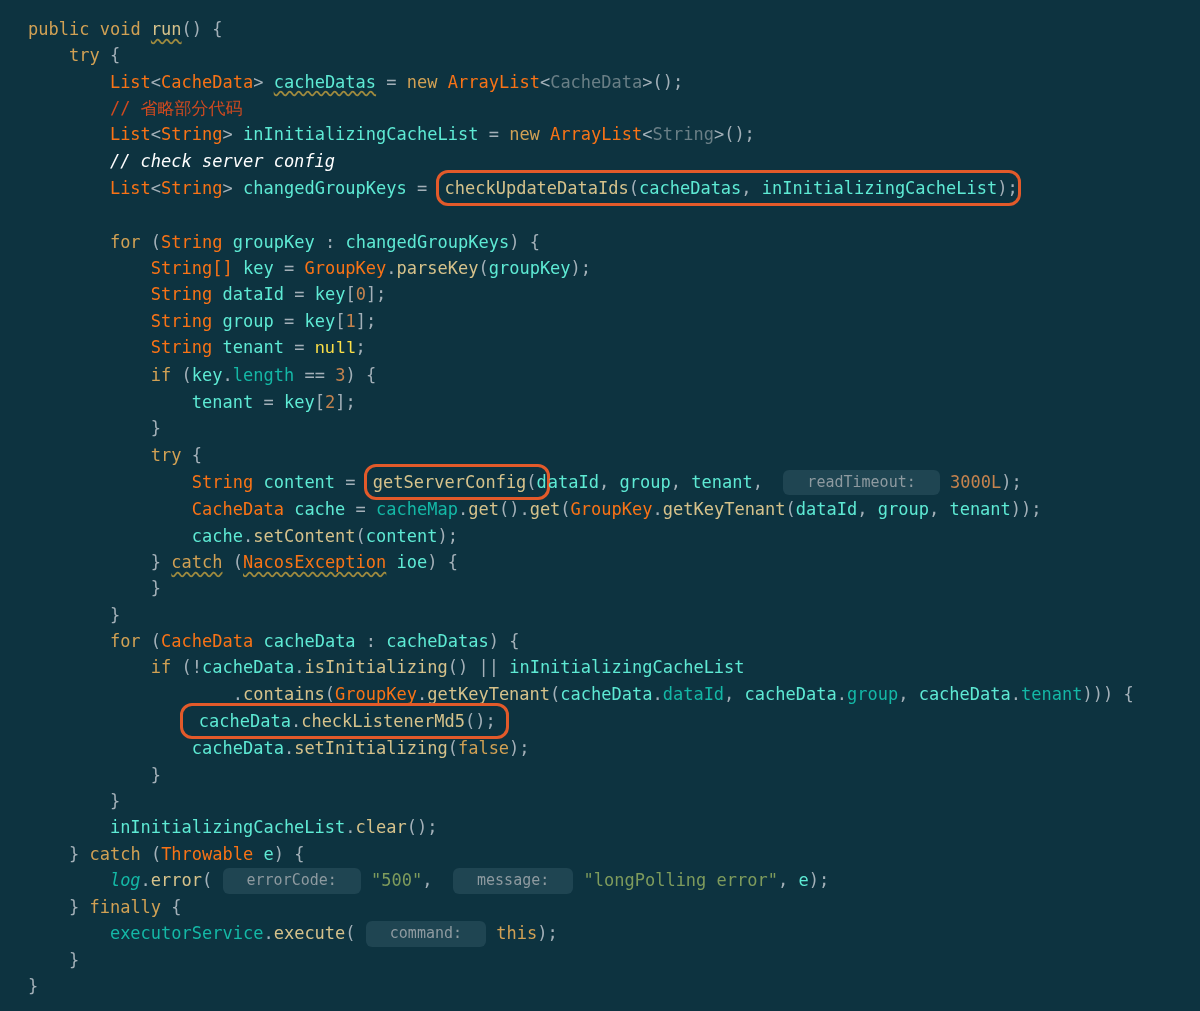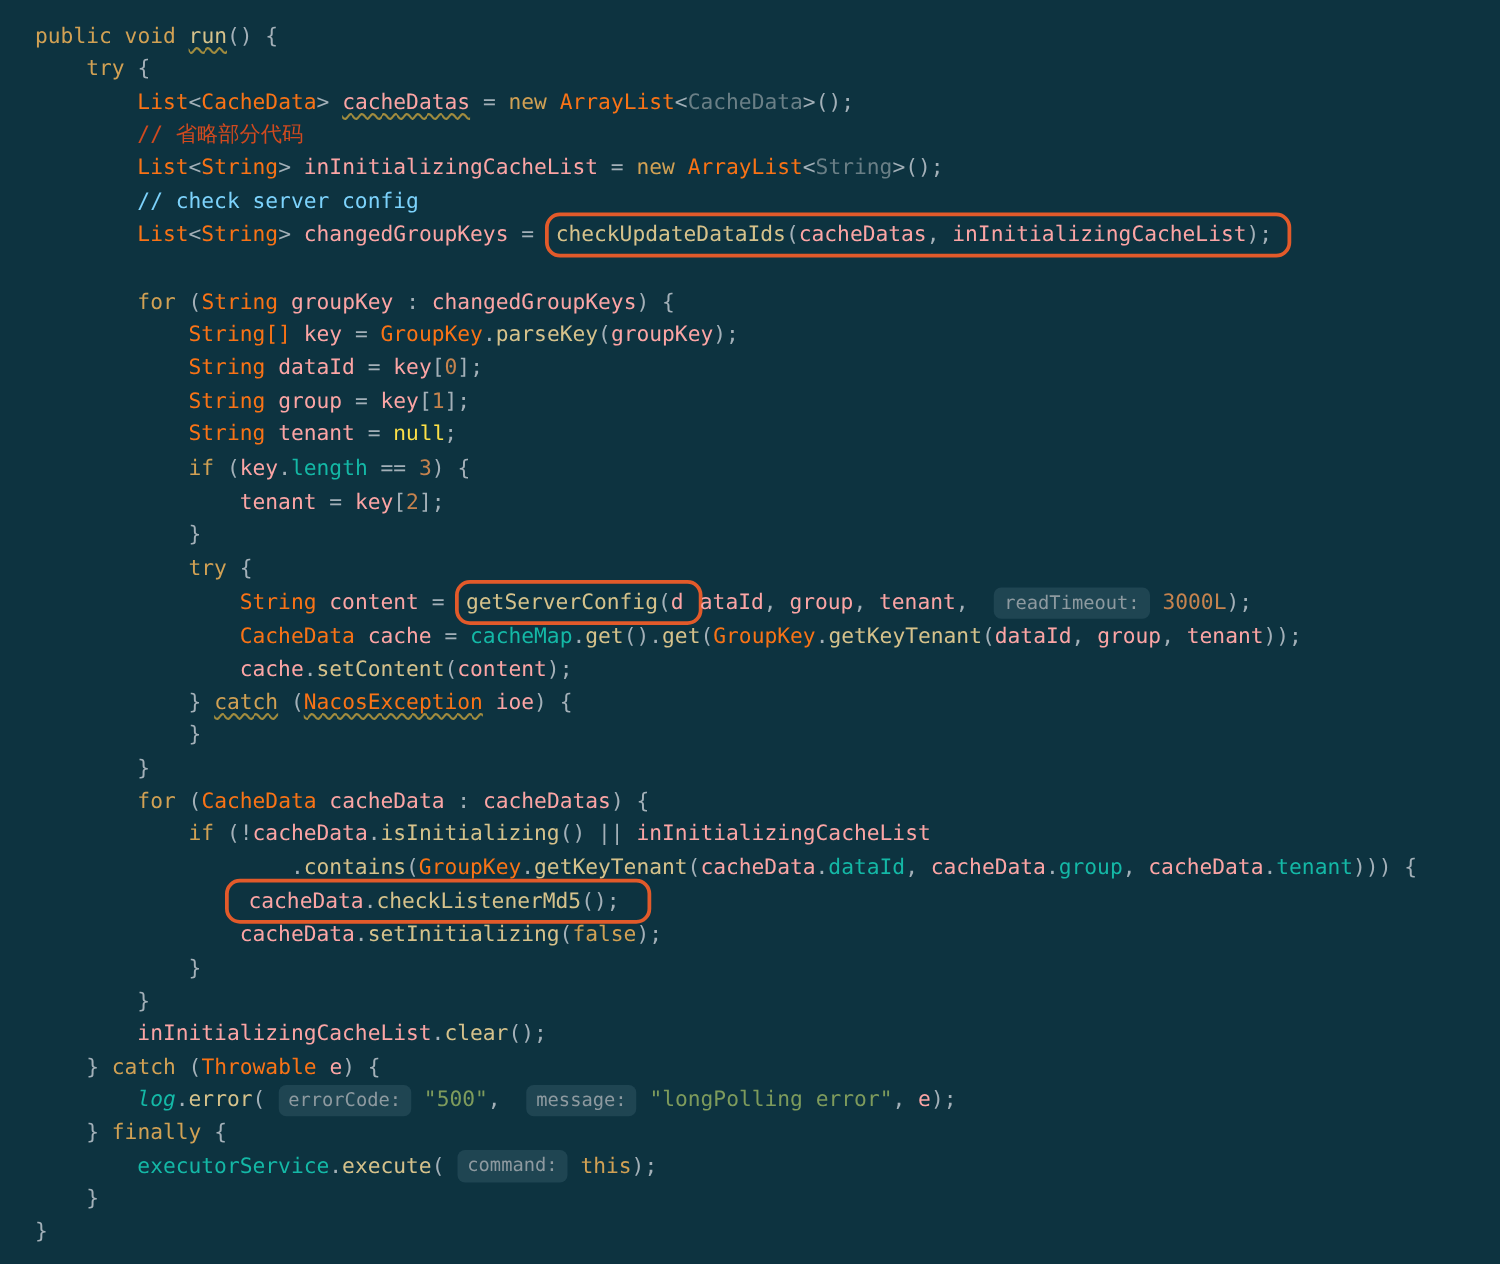--- a/index.html
+++ b/index.html
@@ -15,48 +15,48 @@
     overflow: hidden;
   }
   pre.code {
     margin: 0;
     padding: 16px 28px;
     white-space: pre;
   }
   .kw   { color: #d1a154; }
   .type { color: #f97316; }
   .fn   { color: #d6c28b; }
-  .id   { color: #fca5a5; }
+  .id   { color: #5eead4; }
   .str  { color: #7e9b5c; }
   .num  { color: #c5834e; }
   .pun  { color: #a3b0b8; }
   .cmt1 { color: #d14a1f; font-weight: normal; }
-  .cmt2 { color: #7dd3fc; }
+  .cmt2 { color: #ffffff; font-style: italic; }
   .field { color: #14b8a6; }
   .null  { color: #fde047; font-family: Liberation Mono, monospace; }
   .fade  { color: #6a7f86; }
   .hint {
     display: inline-block;
     font-size: 15px;
     color: #8e9aa0;
     background: #1f4552;
     border-radius: 6px;
-    padding: 1px 8px;
+    padding: 1px 24px;
     vertical-align: middle;
   }
   .warn-underline {
     text-decoration: underline wavy #a08b3e;
     text-decoration-skip-ink: none;
     text-underline-offset: 3px;
   }
 
   .hl-box {
     border: 3px solid #e25a2a;
     border-radius: 12px;
-    padding: 2px 12px 2px 6px;
+    padding: 2px 0 2px 6px;
     margin: -4px -2px;
     display: inline-block;
     box-shadow: 0 0 0 0 #e25a2a;
     color: inherit;
   }
 </style>
 </head>
 <body>
 
 <pre class="code"><span><span class="kw">public</span> <span class="kw">void</span> <span class="fn warn-underline">run</span><span class="pun">() {</span></span>

